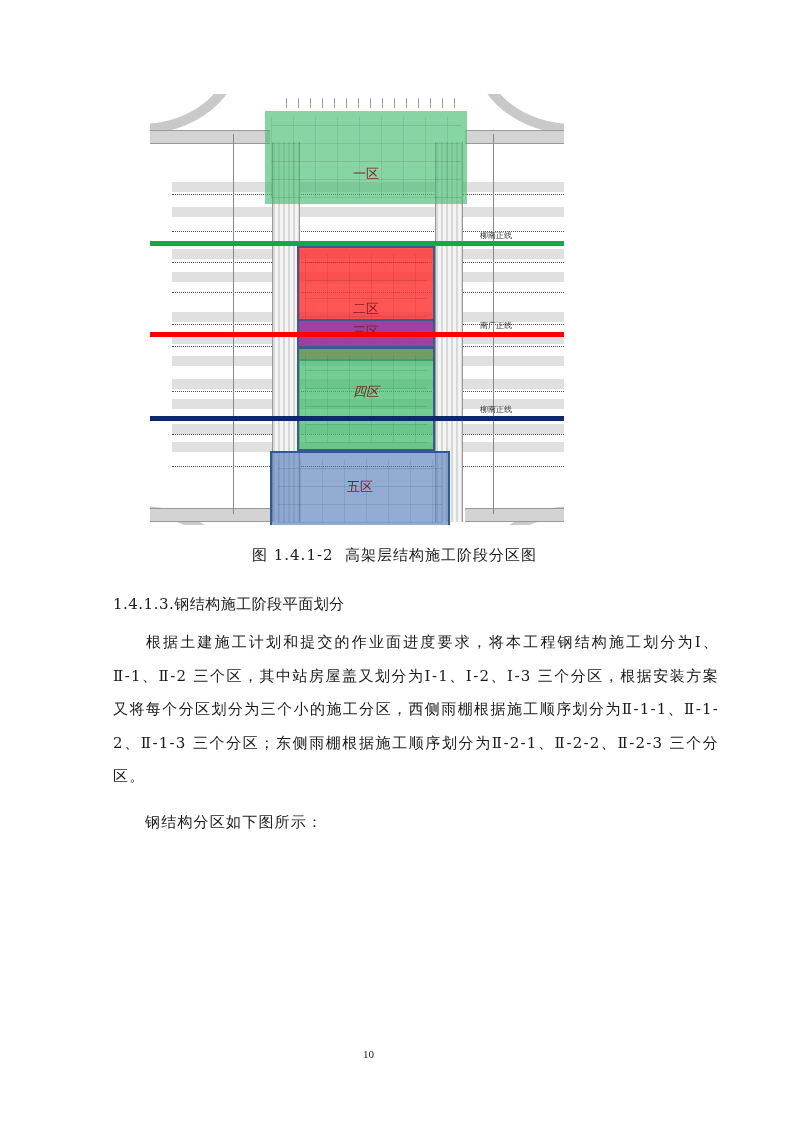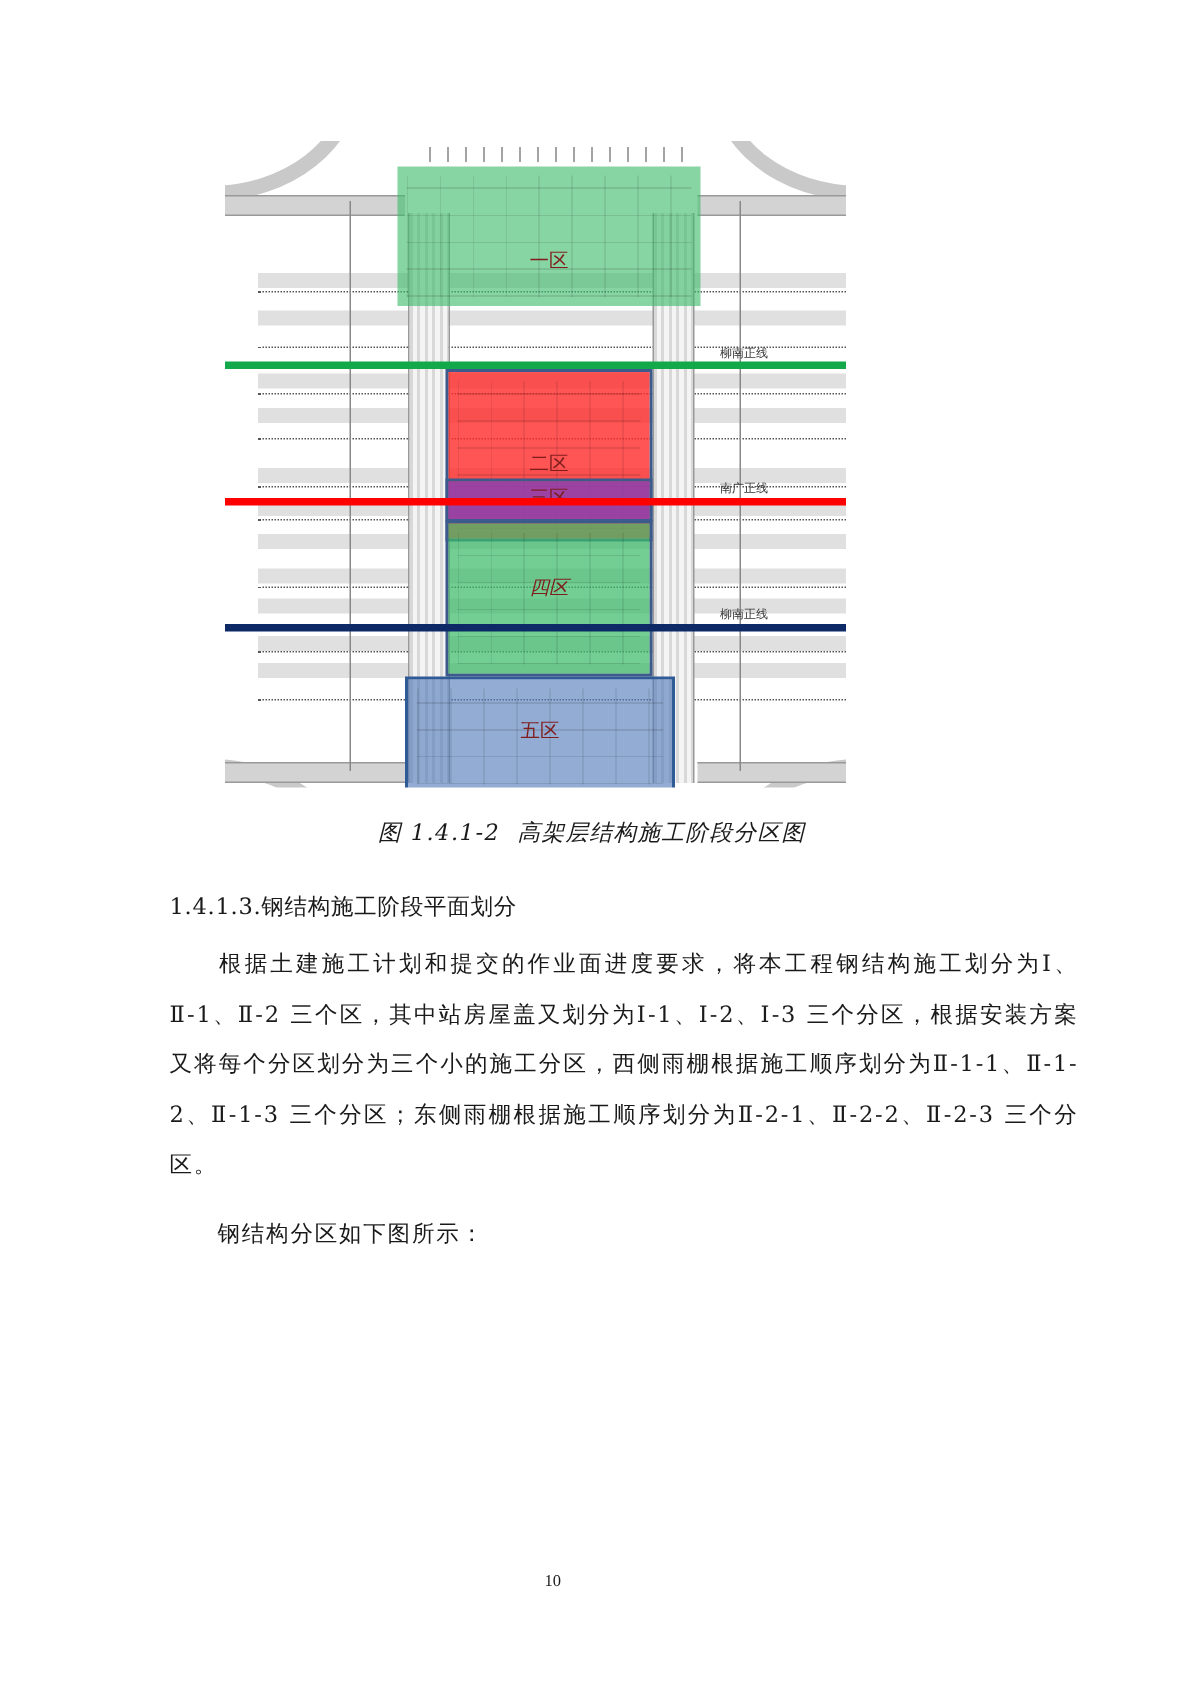--- a/index.html
+++ b/index.html
@@ -16,21 +16,21 @@
   .zone .lbl { position:absolute; left:50%; top:50%; transform:translate(-50%,-50%);
                font-family:"DejaVu Sans","Liberation Sans",sans-serif; font-size:13px; color:#7f1d1d; white-space:nowrap; }
   .inner-grid { position:absolute; left:6px; right:6px; top:6px; bottom:6px;
                 background:
                   repeating-linear-gradient(0deg, rgba(0,0,0,0.10) 0 1px, transparent 1px 18px),
                   repeating-linear-gradient(90deg, rgba(0,0,0,0.08) 0 1px, transparent 1px 22px); }
   .line { position:absolute; left:0; width:414px; height:5px; }
   .line-label { position:absolute; font-family:"DejaVu Sans","Liberation Sans",sans-serif; font-size:8px; color:#333; }
   .ticks { position:absolute; left:136px; top:4px; width:180px; height:10px;
            background:repeating-linear-gradient(90deg,#666 0 1px,transparent 1px 12px); opacity:.6; }
-  .caption { position:absolute; left:252px; top:546px; font-size:15px; letter-spacing:1px; white-space:pre;font-style:italic; }
+  .caption { position:absolute; left:252px; top:546px; font-size:15px; letter-spacing:1px; white-space:pre; }
   .heading { position:absolute; left:113px; top:595px; font-size:15px; letter-spacing:0.5px; }
   .para { position:absolute; left:113px; width:606px; font-size:15px; line-height:33.5px; letter-spacing:1.2px; text-align:justify; }
   .para .indent { display:inline-block; width:32px; }
   .page-num { position:absolute; left:0; width:737px; top:1048px; text-align:center; font-size:11px; font-family:"Liberation Serif",serif; }
 </style>
 </head>
 <body>
 
 <div class="figure">
 

